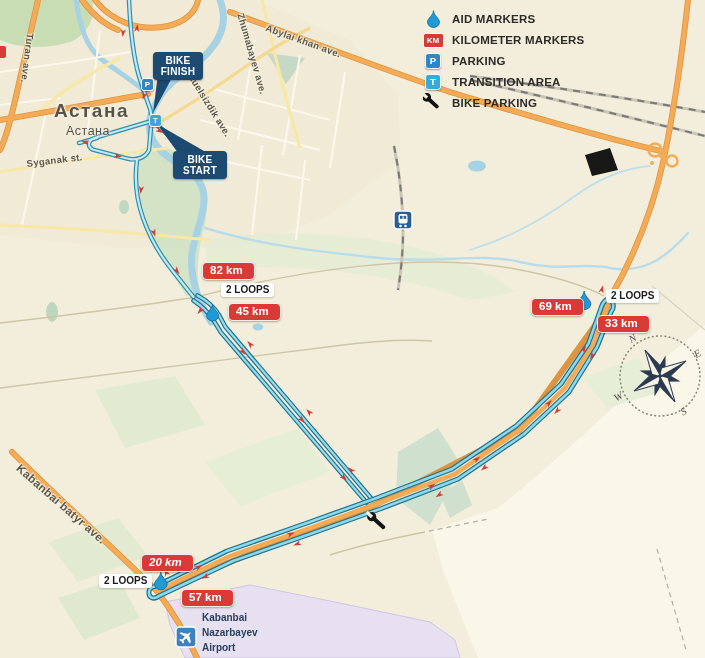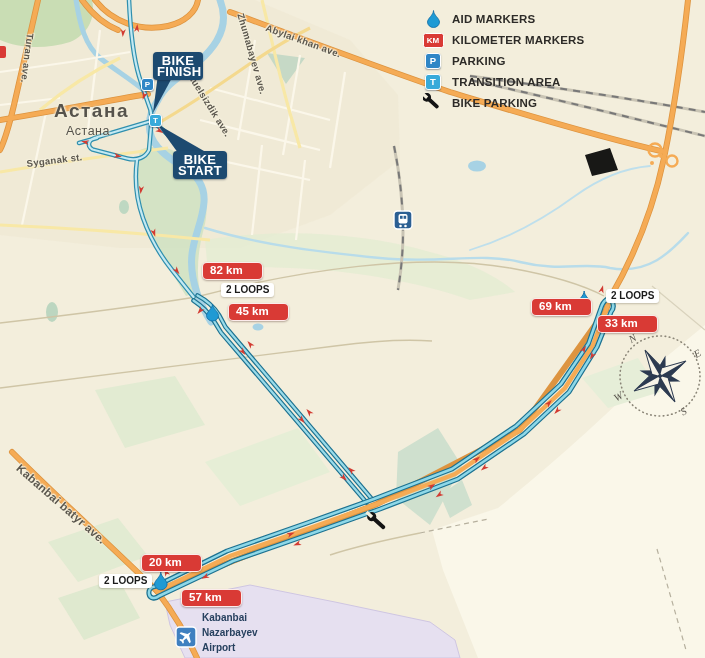--- a/index.html
+++ b/index.html
@@ -10,26 +10,26 @@
   
   .street{color:#5b574e;font-weight:700;font-size:9.5px;white-space:nowrap;
           transform-origin:left top;letter-spacing:.3px;
           text-shadow:0 0 2px #f6f1de,0 0 2px #f6f1de,1px 1px 1px #f6f1de,-1px -1px 1px #f6f1de;}
   .city-big{color:#56534c;font-weight:700;font-size:19px;letter-spacing:1.5px;
             text-shadow:0 0 3px #f6f1de,0 0 3px #f6f1de,1px 1px 2px #f6f1de;}
   .city-small{color:#56534c;font-weight:400;font-size:12.5px;letter-spacing:.5px;
             text-shadow:0 0 3px #f6f1de,0 0 3px #f6f1de;}
   
   .km{background:#d93a35;color:#fff;font-weight:700;font-size:11.5px;line-height:13px;
-      padding:1px 19px 2px 7px;border-radius:5px;border:1.5px solid rgba(255,255,255,.9);
+      padding:1px 11px 2px 7px;border-radius:5px;border:1.5px solid rgba(255,255,255,.9);
       box-shadow:0 1px 2px rgba(60,30,20,.35);white-space:nowrap;}
   .loops{background:#fff;color:#1b1b1b;font-weight:700;font-size:10px;line-height:12px;
       padding:1px 5px;border-radius:3px;box-shadow:0 1px 2px rgba(80,70,50,.3);white-space:nowrap;}
   
-  .callout{background:#1d4a70;color:#fff;font-weight:700;font-size:13px;line-height:11px;
+  .callout{background:#1d4a70;color:#fff;font-weight:700;font-size:10px;line-height:11px;
       text-align:center;padding:3px 4px;border-radius:4px;letter-spacing:.3px;
       box-shadow:0 1px 2px rgba(20,30,50,.4);}
   .badge{color:#fff;font-weight:700;text-align:center;border:1.2px solid #fff;
       border-radius:3px;box-shadow:0 1px 1.5px rgba(30,40,60,.4);}
   .badge.p{background:#2f86c6;}
   .badge.t{background:#38aada;}
   .badge.map-badge{width:11px;height:11px;font-size:8px;line-height:11px;}
   
   #legend{display:grid;grid-template-columns:26px auto;grid-auto-rows:20.8px;
       align-items:center;column-gap:6px;}
@@ -337,21 +337,21 @@
     <div>START</div>
   </div>
 
   <div class="abs badge map-badge p" style="left:141px;top:78px;">P</div>
   <div class="abs badge map-badge t" style="left:149px;top:114px;">T</div>
 
   <div class="abs km" style="left:202px;top:262px;">82 km</div>
   <div class="abs km" style="left:228px;top:303px;">45 km</div>
   <div class="abs km" style="left:531px;top:298px;">69 km</div>
   <div class="abs km" style="left:597px;top:315px;">33 km</div>
-  <div class="abs km" style="left:141px;top:554px;">20 km</div>
+  <div class="abs km" style="left:141px;top:554px;font-style:italic;">20 km</div>
   <div class="abs km" style="left:181px;top:589px;">57 km</div>
 
   <div class="abs loops" style="left:221px;top:283px;">2 LOOPS</div>
   <div class="abs loops" style="left:606px;top:289px;">2 LOOPS</div>
   <div class="abs loops" style="left:99px;top:574px;">2 LOOPS</div>
 
   <div class="abs airport-name" style="left:202px;top:610px;">
     <div>Kabanbai</div>
     <div>Nazarbayev</div>
     <div>Airport</div>

